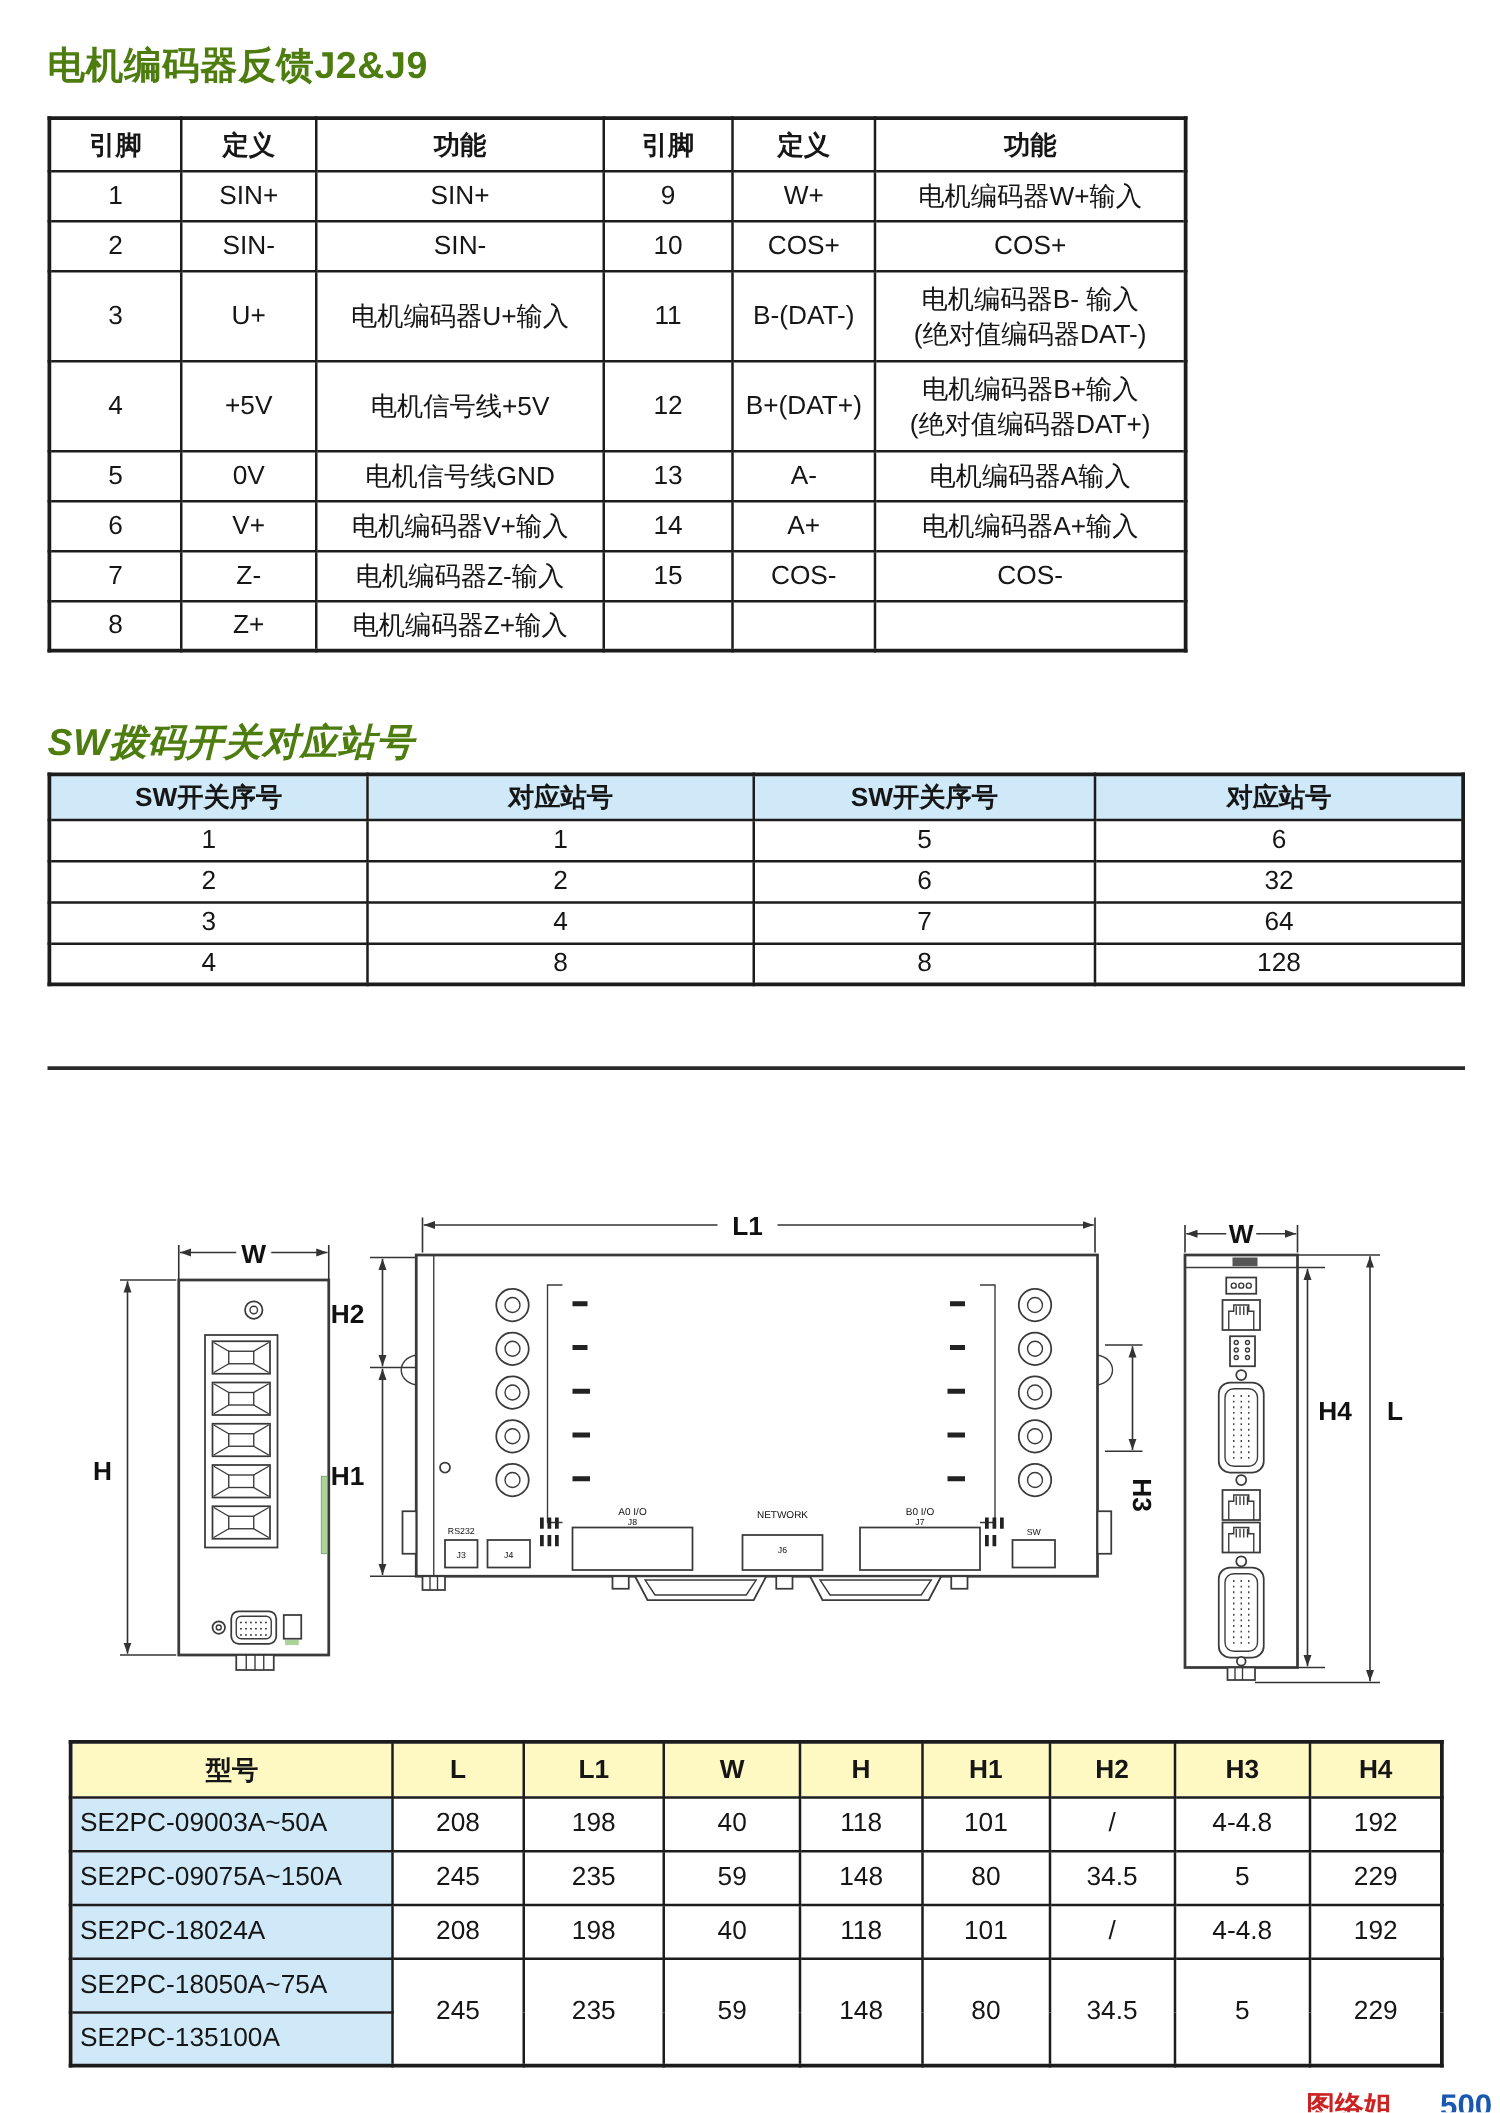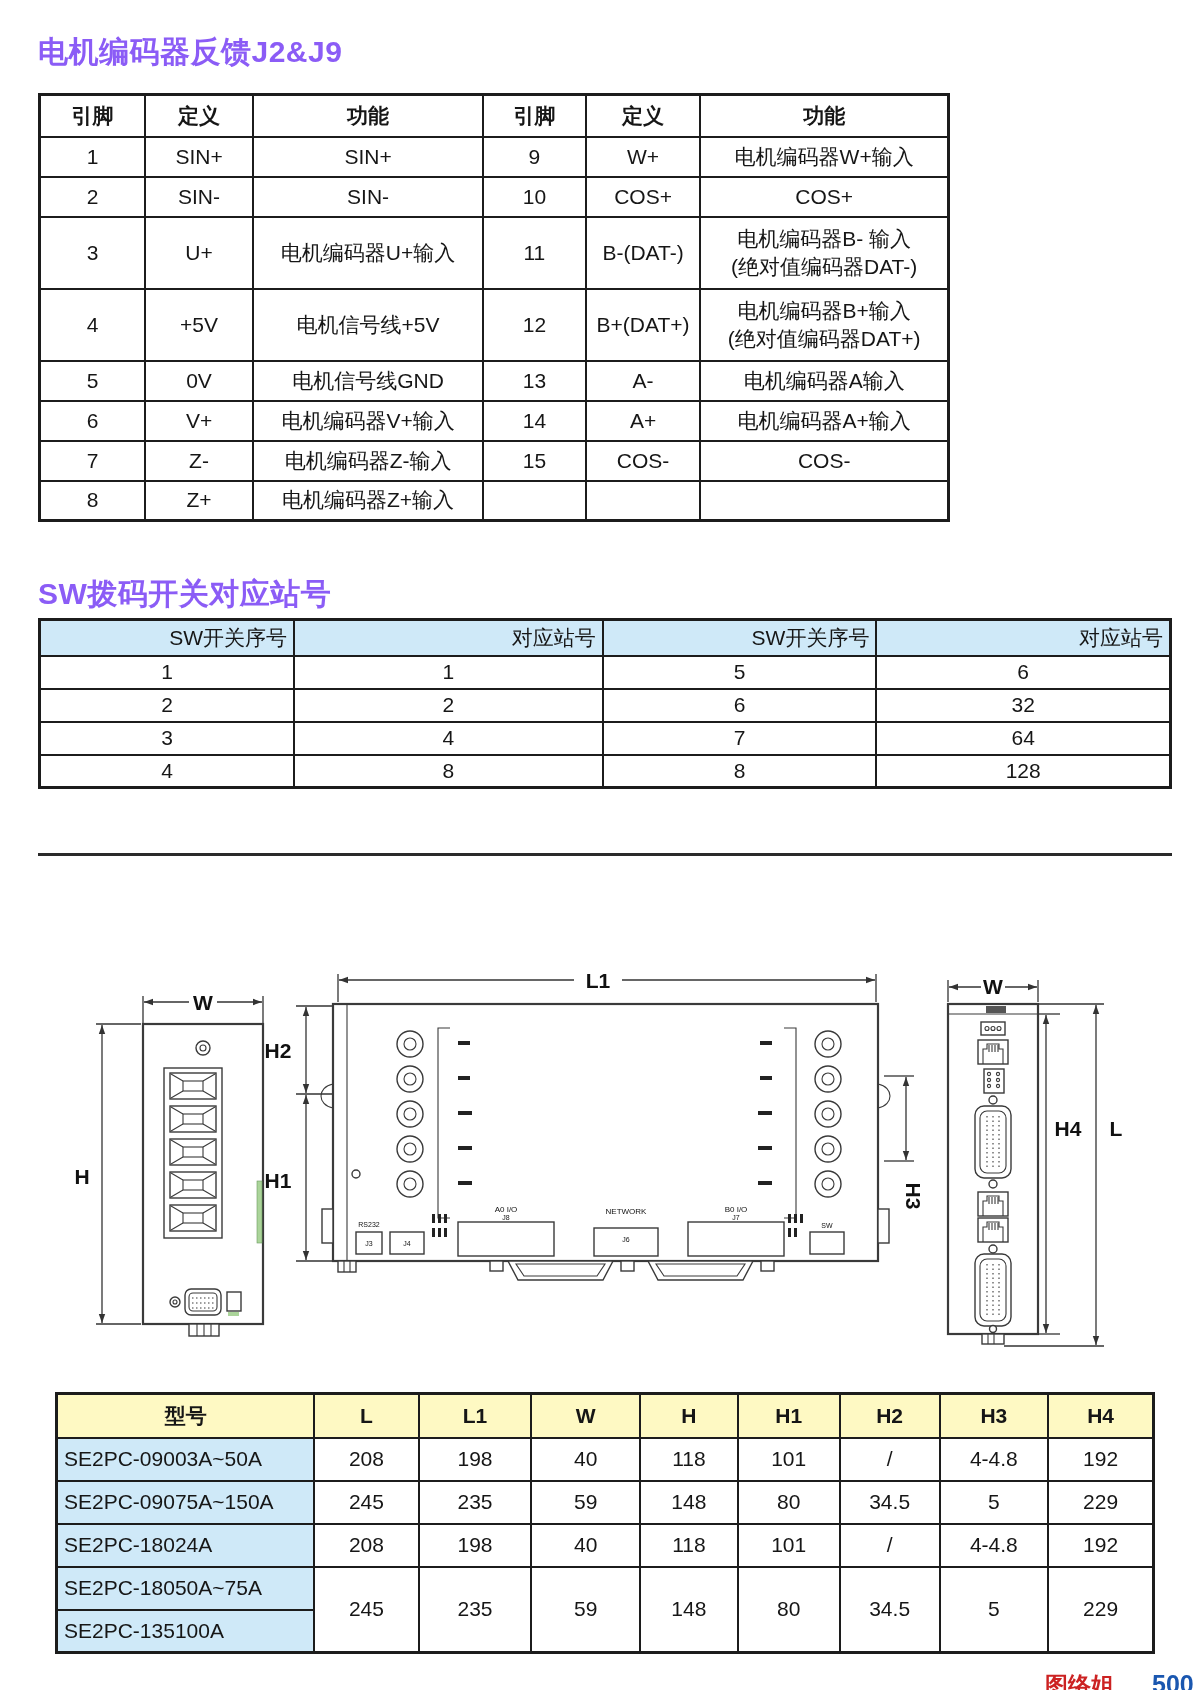--- a/index.html
+++ b/index.html
@@ -1,37 +1,37 @@
 <!DOCTYPE html>
 <html><head>
 <meta charset="utf-8">
 <style>
   html,body{margin:0;padding:0;}
   body{font-family:"Liberation Sans","DejaVu Sans",sans-serif;background:#fff;}
   .page{position:relative;width:1200px;height:1690px;overflow:hidden;background:#ffffff;}
 
-  .sec-title{position:absolute;left:38px;color:#8b5cf6;font-weight:bold;font-size:30px;letter-spacing:0.5px;}
+  .sec-title{position:absolute;left:38px;color:#4d7c0f;font-weight:bold;font-size:30px;letter-spacing:0.5px;}
   #title1{top:32px;}
-  #title2{top:574px;}
+  #title2{top:574px;font-style:italic;}
   #title3{top:884px;font-size:46px;}
 
   table{border-collapse:collapse;table-layout:fixed;position:absolute;background:#fff;}
   table,th,td{border:2px solid #1c1c1c;}
   table{border-width:3px;}
   th,td{text-align:center;vertical-align:middle;color:#161616;font-size:21px;padding:2px 6px;white-space:pre-line;overflow:hidden;}
 
   #table1{top:93px;left:38px;width:912px;}
   #table1 thead tr{height:42px;}
   #table1 tbody tr{height:40px;}
   #table1 tbody tr:nth-child(3),#table1 tbody tr:nth-child(4){height:72px;}
 
   #table2{top:618px;left:38px;width:1134px;}
   #table2 thead tr{height:36px;}
   #table2 tbody tr{height:33px;}
-  #table2 thead th{background:#cfe9f8;font-weight:normal;text-align:right;}
+  #table2 thead th{background:#cfe9f8;font-weight:bold;}
 
   #divider{position:absolute;top:853px;left:38px;width:1134px;height:3px;background:#2a2a2a;}
 
   #drawing{position:absolute;top:956px;left:38px;}
 
   #table3{top:1392px;left:55px;width:1100px;font-size:22px;}
   #table3 thead tr{height:44px;}
   #table3 tbody tr{height:43px;}
   #table3 thead th{background:#fef9c3;font-weight:bold;}
   #table3 tbody td:first-child{background:#cfe9f8;text-align:left;}

